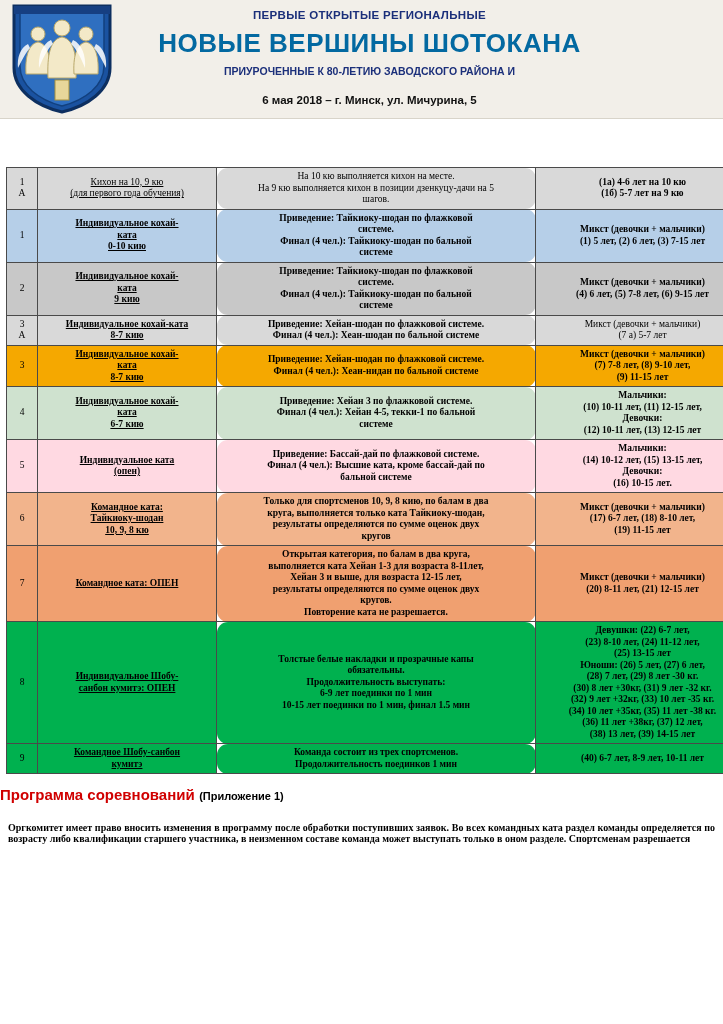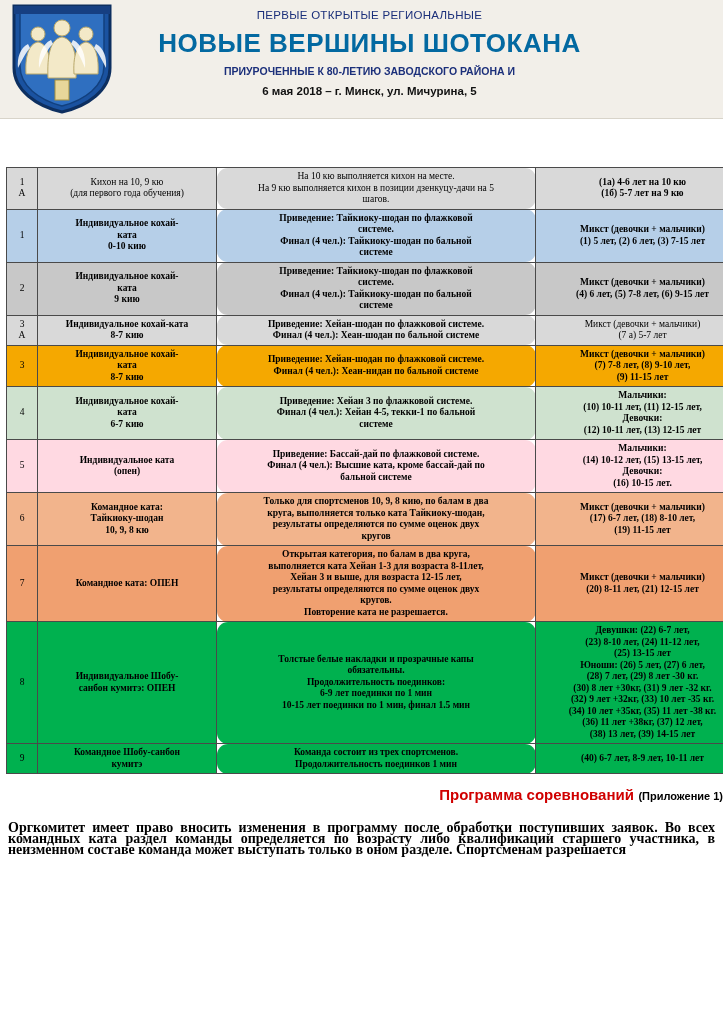--- a/index.html
+++ b/index.html
@@ -39,21 +39,21 @@
   }
   .emblem svg { display: block; }
   .header-text {
     flex: 1 1 auto;
     text-align: center;
     padding-top: 8px;
     padding-right: 100px;
   }
   .h-line1 {
     font-family: "Liberation Sans", sans-serif;
-    font-weight: normal;
+    font-weight: bold;
     font-size: 11.5px;
     color: #1b2f7a;
     letter-spacing: 0.3px;
     line-height: 14px;
   }
   .h-title {
     font-family: "Liberation Sans", sans-serif;
     font-weight: bold;
     font-size: 26px;
     color: #0369a1;
@@ -65,21 +65,21 @@
     font-weight: bold;
     font-size: 10.5px;
     color: #1b2f7a;
     line-height: 13px;
   }
   .h-line4 {
     font-family: "Liberation Sans", sans-serif;
     font-weight: bold;
     font-size: 11.5px;
     color: #111111;
-    margin-top: 7px;
+    margin-top: 16px;
   }
   
   .table-wrap {
     margin: 48px 6px 0 6px;
   }
   table.sched {
     border-collapse: collapse;
     width: 711px;
     table-layout: fixed;
   }
@@ -95,52 +95,53 @@
   td.c-num {
     width: 22px;
     font-size: 9px;
     font-weight: normal;
     text-align: center;
     padding: 2px 1px;
   }
   td.c-cat {
     width: 170px;
     font-weight: bold;
+    text-decoration: underline;
   }
   td.c-desc {
     width: 310px;
     border-radius: 11px;
   }
   td.c-ages {
     width: 205px;
     font-weight: bold;
   }
   td.bold { font-weight: bold; }
   td.thin { font-weight: normal; }
   .nowrapline { display: block; }
   
   .program-line {
-    text-align: right;
+    text-align: left;
     margin-top: 12px;
     font-family: "Liberation Sans", sans-serif;
   }
   .program-title {
     color: #d00000;
     font-weight: bold;
     font-size: 15px;
   }
   .program-sub {
     color: #000000;
     font-weight: bold;
     font-size: 11px;
   }
   .note {
     margin: 18px 8px 8px 8px;
     font-family: "Liberation Serif", serif;
-    font-size: 14px;
+    font-size: 10px;
     line-height: 11px;
     font-weight: bold;
     text-align: justify;
   }
 </style>
 </head>
 <body>
 
 <div class="page">
 
@@ -361,21 +362,21 @@
             <td class="c-num">
               <span class="nowrapline">8</span>
             </td>
             <td class="c-cat bold">
               <span class="nowrapline">Индивидуальное Шобу-</span>
               <span class="nowrapline">санбон кумитэ: ОПЕН</span>
             </td>
             <td class="c-desc bold">
               <span class="nowrapline">Толстые белые накладки и прозрачные капы</span>
               <span class="nowrapline">обязательны.</span>
-              <span class="nowrapline">Продолжительность поединков:</span>
+              <span class="nowrapline">Продолжительность выступать:</span>
               <span class="nowrapline">6-9 лет поединки по 1 мин</span>
               <span class="nowrapline">10-15 лет поединки по 1 мин, финал 1.5 мин</span>
             </td>
             <td class="c-ages bold">
               <span class="nowrapline">Девушки: (22) 6-7 лет,</span>
               <span class="nowrapline">(23) 8-10 лет, (24) 11-12 лет,</span>
               <span class="nowrapline">(25) 13-15 лет</span>
               <span class="nowrapline">Юноши: (26) 5 лет, (27) 6 лет,</span>
               <span class="nowrapline">(28) 7 лет, (29) 8 лет -30 кг.</span>
               <span class="nowrapline">(30) 8 лет +30кг, (31) 9 лет -32 кг.</span>

